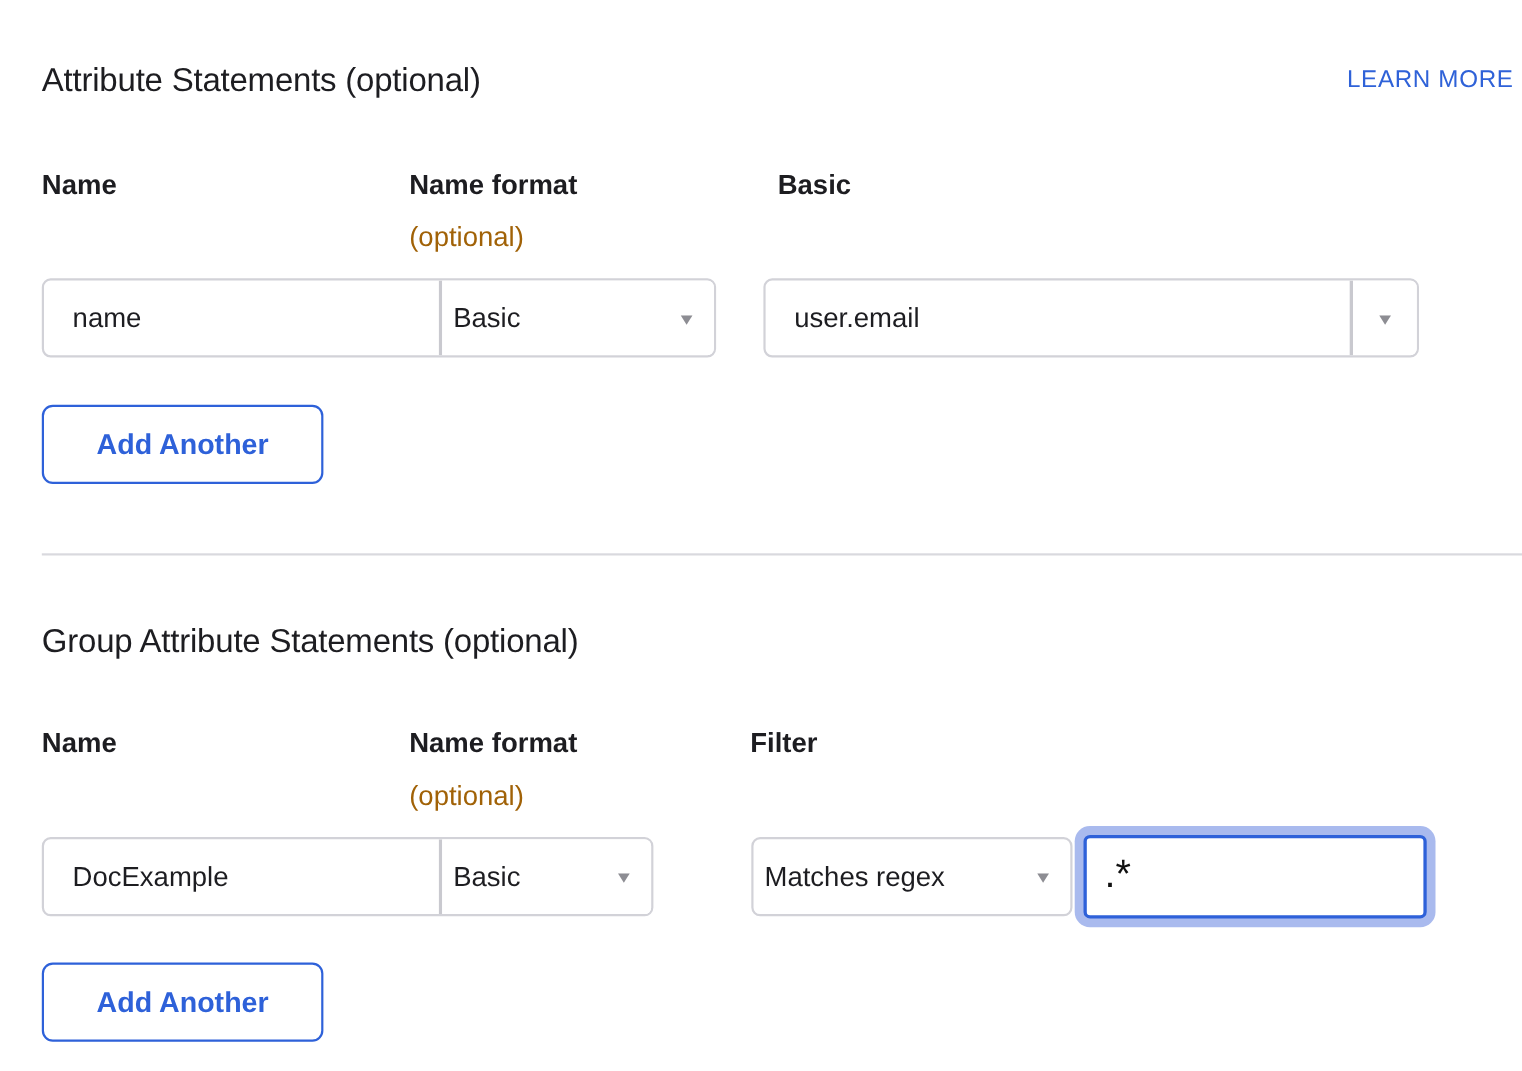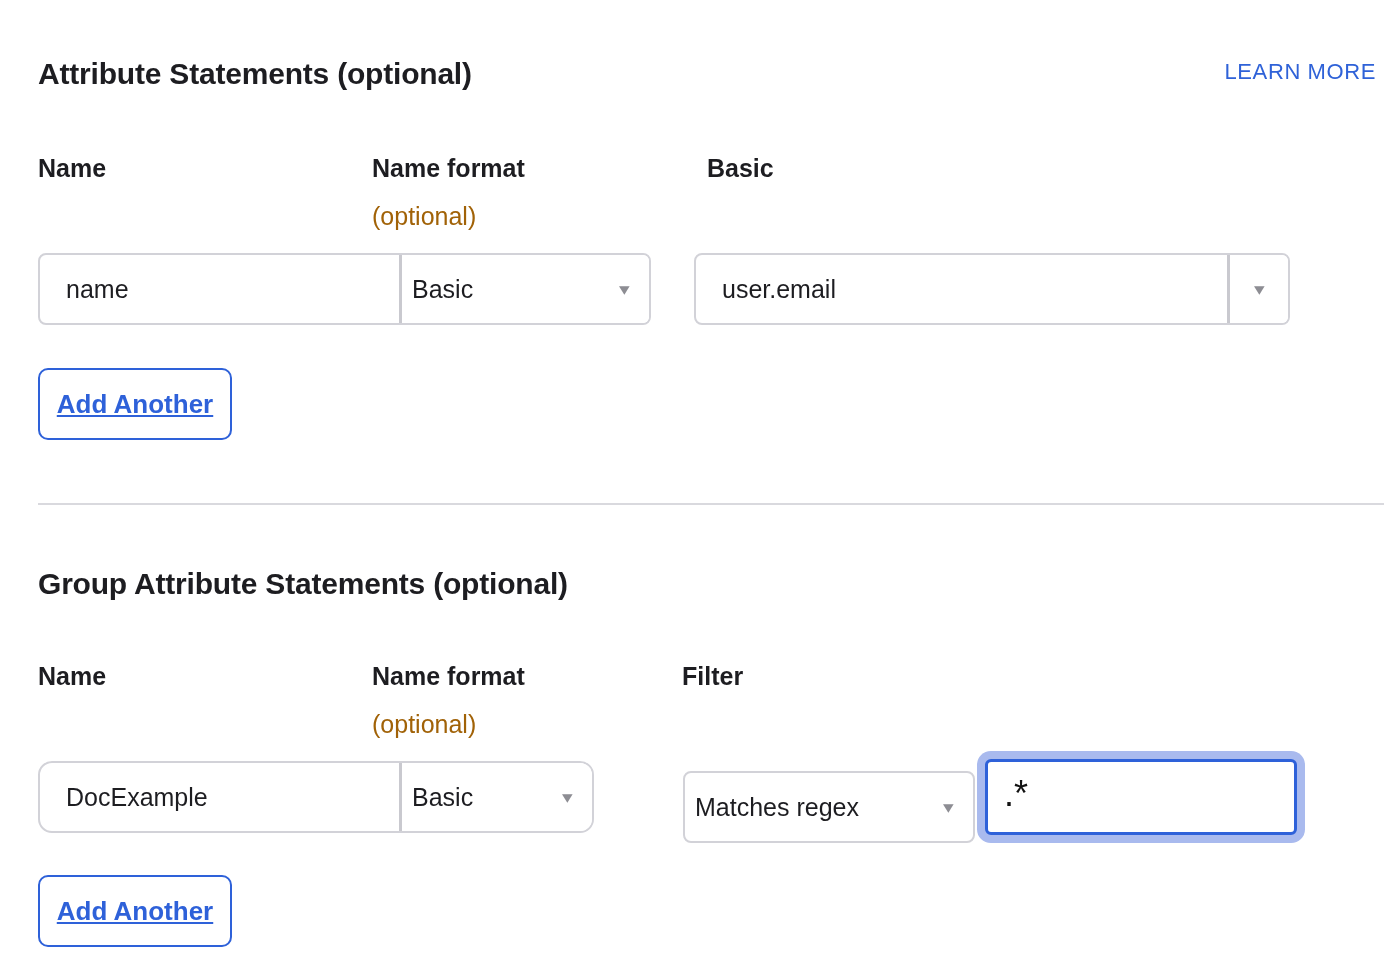--- a/index.html
+++ b/index.html
@@ -8,21 +8,21 @@
     background: #ffffff;
     font-family: "Liberation Sans", sans-serif;
     color: #1d1d21;
     position: relative;
     overflow: hidden;
   }
   .abs { position: absolute; }
 
   .section-title {
     font-size: 30px;
-    font-weight: 700;
+    font-weight: 400;
     color: #1d1d21;
     letter-spacing: -0.2px;
   }
   .learn-more {
     font-size: 22px;
     font-weight: 500;
     color: #2f62d8;
     letter-spacing: 0.6px;
     text-decoration: none;
     cursor: pointer;
@@ -104,31 +104,30 @@
     flex: 0 0 58px;
     display: flex;
     align-items: center;
     justify-content: center;
     background: #ffffff;
     border: none;
     cursor: pointer;
   }
 
   .btn-outline {
-    width: 194px;
+    width: 256px;
     height: 72px;
     background: #ffffff;
     border: 2px solid #2e61d9;
     border-radius: 10px;
     color: #2e61d9;
     font-family: "Liberation Sans", sans-serif;
     font-size: 26px;
     font-weight: 700;
     cursor: pointer;
-    text-decoration: underline;
   }
 
   .hr {
     height: 2px;
     background: #d9d9de;
   }
 
   .focus-input {
     width: 312px;
     height: 76px;
@@ -177,29 +176,29 @@
 
 <div class="abs hr" style="left:38px; top:503px; width:1346px;"></div>
 
 <h2 class="abs section-title" style="left:38px; top:567px;">Group Attribute Statements (optional)</h2>
 
 <div class="abs col-head" style="left:38px; top:662px;">Name</div>
 <div class="abs col-head" style="left:372px; top:662px;">Name format</div>
 <div class="abs hint" style="left:372px; top:710px;">(optional)</div>
 <div class="abs col-head" style="left:682px; top:662px;">Filter</div>
 
-<div class="abs joined" style="left:38px; top:761px; width:556px;border-radius:14px;">
+<div class="abs joined" style="left:38px; top:761px; width:556px;">
   <input class="txt-input" style="flex: 0 0 359px;" type="text" value="DocExample">
   <div class="sep"></div>
   <div class="select" style="flex:1 1 auto;">
     <span class="select-label">Basic</span>
     <span class="arrow">▾</span>
   </div>
 </div>
 
-<div class="abs select standalone-select" style="left:683px; top:761px; width:292px;margin-top:10px;">
+<div class="abs select standalone-select" style="left:683px; top:761px; width:292px;">
   <span class="select-label">Matches regex</span>
   <span class="arrow">▾</span>
 </div>
 
 <input class="abs focus-input" style="left: 985px; top: 759px;" type="text" value=".*">
 
 <button class="abs btn-outline" style="left:38px; top:875px;">Add Another</button>
 
 </body></html>

